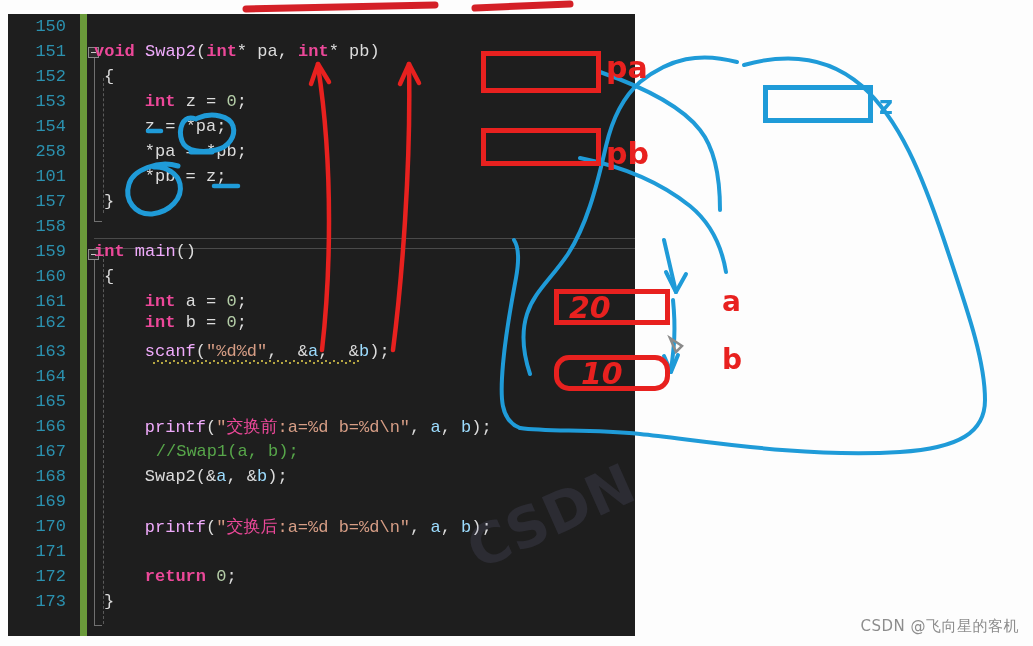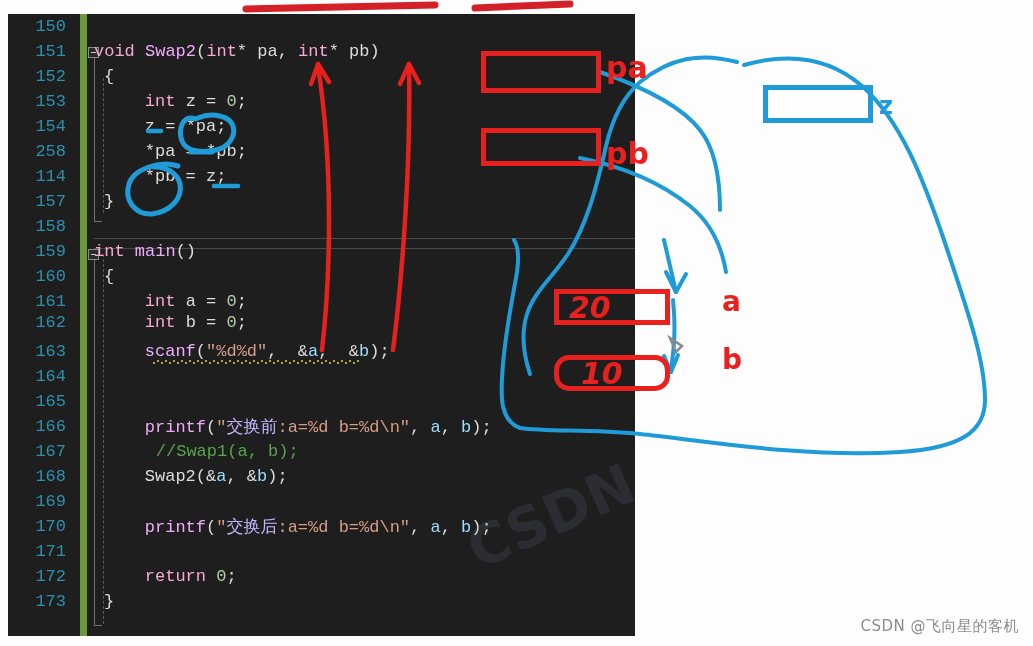--- a/index.html
+++ b/index.html
@@ -116,28 +116,28 @@
   
   .sep {
     position: absolute;
     left: 86px;
     right: 0;
     height: 0;
     border-top: 1px solid #4a4a4a;
   }
 
   
-  .kw     { color: #f9a8d4; }
+  .kw     { color: #ec4899; font-weight: bold; }
   .fn     { color: #f0abfc; }
   .num    { color: #b5cea8; }
   .str    { color: #d69d85; }
   .cmt    { color: #57a64a; }
   .pun    { color: #dcdcdc; }
   .var    { color: #9cdcfe; }
-  .cjk    { color: #c4b5fd; font-family: Liberation Sans, sans-serif; }
+  .cjk    { color: #ec4899; font-family: Liberation Sans, sans-serif; }
 
   .squiggle {
     position: absolute;
     height: 4px;
     background-image:
       radial-gradient(circle at 2px 3px, #b5a642 1.2px, transparent 1.4px),
       radial-gradient(circle at 6px 1px, #b5a642 1.2px, transparent 1.4px);
     background-size: 8px 4px;
     background-repeat: repeat-x;
   }
@@ -237,21 +237,21 @@
         <span class="lineno">154</span>
         <span class="ltext" style="left:96px">    <span class="pun">z</span> <span class="pun">=</span> <span class="pun">*pa;</span></span>
       </div>
 
       <div class="code-line" style="top:125px;position:absolute;width:100%">
         <span class="lineno">258</span>
         <span class="ltext" style="left:96px">    <span class="pun">*pa = *pb;</span></span>
       </div>
 
       <div class="code-line" style="top:150px;position:absolute;width:100%">
-        <span class="lineno">114</span>
+        <span class="lineno">101</span>
         <span class="ltext" style="left:96px">    <span class="pun">*pb = z;</span></span>
       </div>
 
       <div class="code-line" style="top:175px;position:absolute;width:100%">
         <span class="lineno">157</span>
         <span class="ltext" style="left:96px"><span class="pun">}</span></span>
       </div>
 
       <div class="code-line" style="top:200px;position:absolute;width:100%">
         <span class="lineno">158</span>

